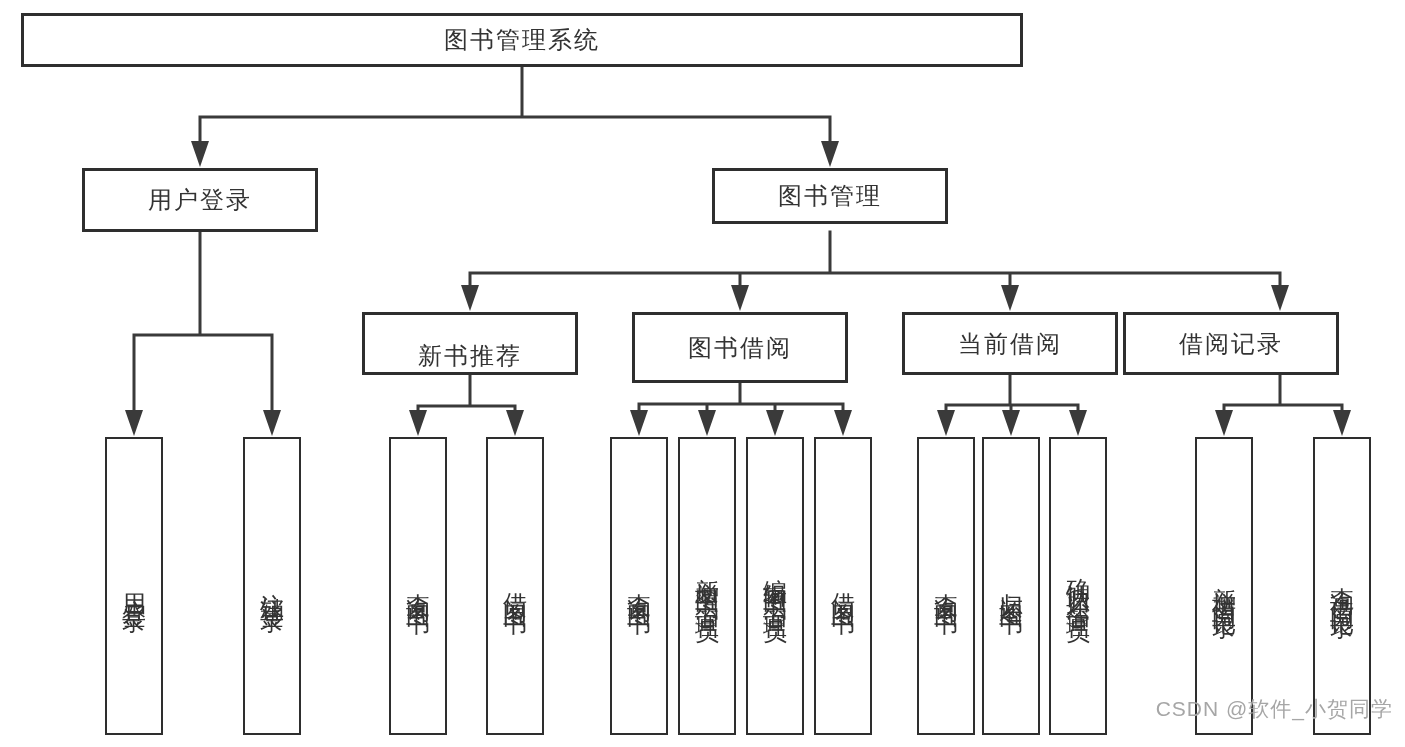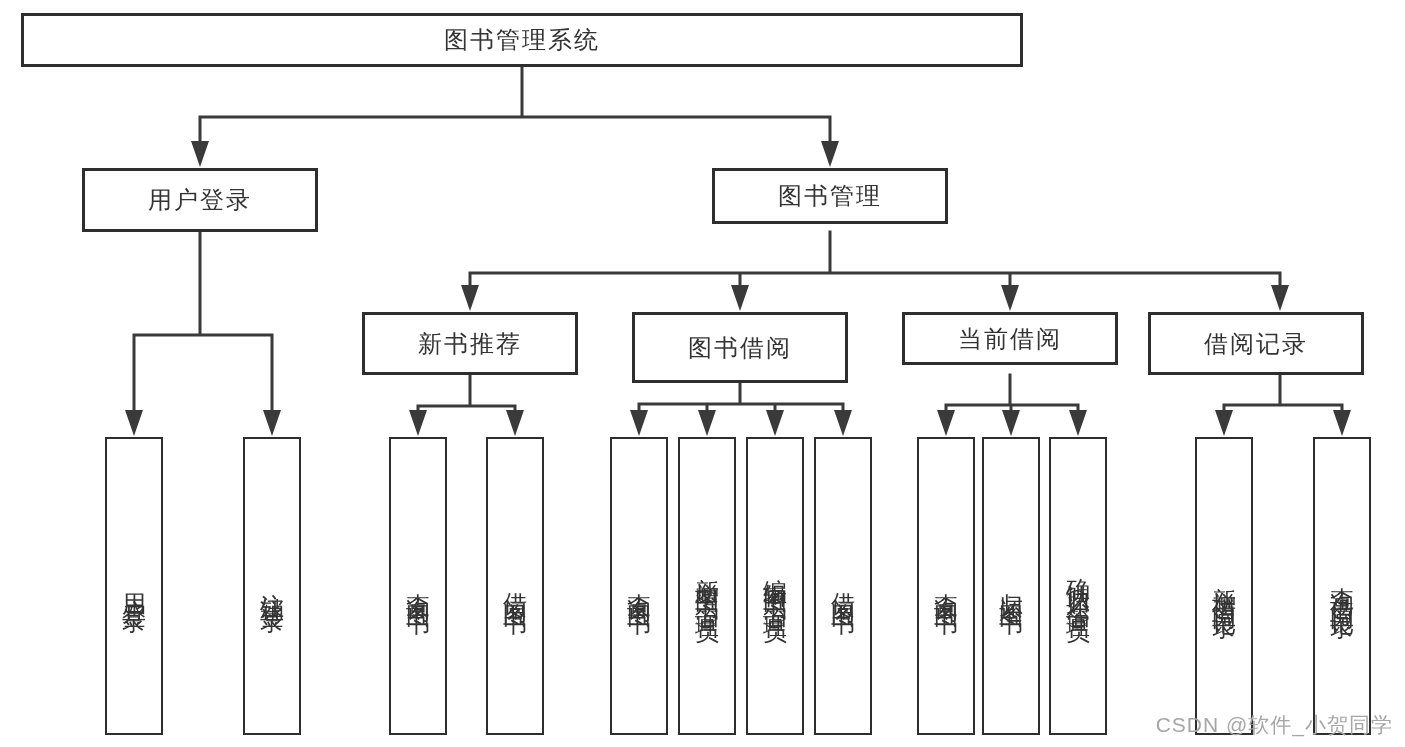--- a/index.html
+++ b/index.html
@@ -40,21 +40,21 @@
   .node.v {
     border-width: 2px;
     writing-mode: vertical-rl;
     text-orientation: mixed;
     letter-spacing: 6px;
     line-height: 1;
   }
   .watermark {
     position: absolute;
     right: 12px;
-    bottom: 8px;
+    bottom: 24px;
     z-index: 3;
     color: #a6a6a6;
     font-size: 21px;
     letter-spacing: 1px;
     white-space: nowrap;
   }
 </style>
 </head>
 <body>
 
@@ -90,30 +90,30 @@
   <div id="nodes">
       <div class="node h" style="left: 21px; top: 13px; width: 1002px; height: 54px; border-color: rgb(46, 46, 46); color: rgb(51, 51, 51);">
         <span>图书管理系统</span>
       </div>
       <div class="node h" style="left: 82px; top: 168px; width: 236px; height: 64px; border-color: rgb(46, 46, 46); color: rgb(51, 51, 51);">
         <span>用户登录</span>
       </div>
       <div class="node h" style="left: 712px; top: 168px; width: 236px; height: 56px; border-color: rgb(46, 46, 46); color: rgb(51, 51, 51);">
         <span>图书管理</span>
       </div>
-      <div class="node h" style="left: 362px; top: 312px; width: 216px; height: 63px; border-color: rgb(46, 46, 46); color: rgb(51, 51, 51);">
+      <div class="node h" style="left: 362px; top: 312px; width: 216px; height: 63px; border-color: rgb(46, 46, 46); color: rgb(51, 51, 51); align-items: flex-end;">
         <span>新书推荐</span>
       </div>
       <div class="node h" style="left: 632px; top: 312px; width: 216px; height: 71px; border-color: rgb(46, 46, 46); color: rgb(51, 51, 51);">
         <span>图书借阅</span>
       </div>
-      <div class="node h" style="left: 902px; top: 312px; width: 216px; height: 53px; border-color: rgb(46, 46, 46); color: rgb(51, 51, 51);">
+      <div class="node h" style="left: 902px; top: 312px; width: 216px; height: 63px; border-color: rgb(46, 46, 46); color: rgb(51, 51, 51);">
         <span>当前借阅</span>
       </div>
-      <div class="node h" style="left: 1148px; top: 312px; width: 216px; height: 63px; border-color: rgb(46, 46, 46); color: rgb(51, 51, 51); text-align: center;">
+      <div class="node h" style="left: 1123px; top: 312px; width: 216px; height: 63px; border-color: rgb(46, 46, 46); color: rgb(51, 51, 51); text-align: center;">
         <span>借阅记录</span>
       </div>
       <div class="node v" style="left: 105px; top: 437px; width: 58px; height: 298px; border-color: rgb(46, 46, 46); color: rgb(51, 51, 51);">
         <span>用户登录</span>
       </div>
       <div class="node v" style="left: 243px; top: 437px; width: 58px; height: 298px; border-color: rgb(46, 46, 46); color: rgb(51, 51, 51);">
         <span>注销登录</span>
       </div>
       <div class="node v" style="left: 389px; top: 437px; width: 58px; height: 298px; border-color: rgb(46, 46, 46); color: rgb(51, 51, 51);">
         <span>查询图书</span>

